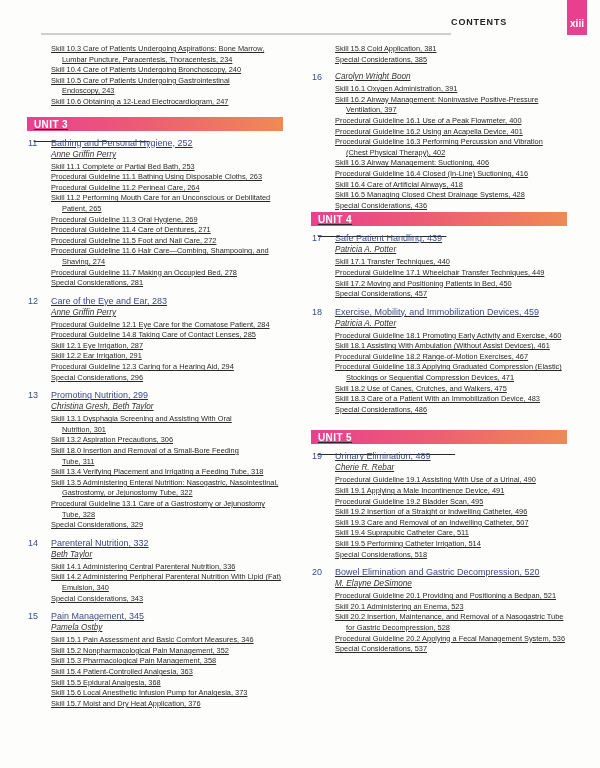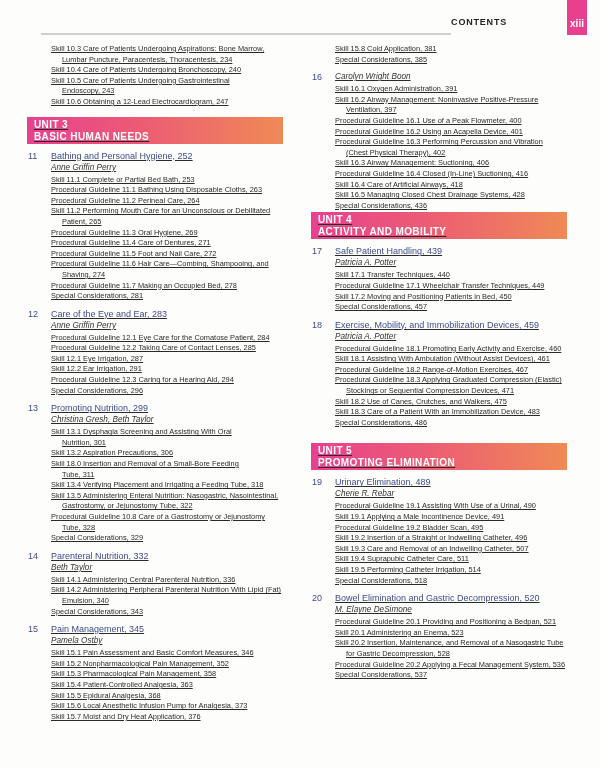--- a/index.html
+++ b/index.html
@@ -9,21 +9,21 @@
   .header-label { position:absolute; left:400px; top:17px; width:107px; text-align:right;
                   font-size:9px; font-weight:bold; letter-spacing:0.8px; color:#222; }
   .page-tab { position:absolute; left:531px; top:0; width:20px; height:35px; background:#e8408f;
               color:#fff; font-size:10px; font-weight:bold; text-align:center; line-height:14px;margin-left:36px; }
   .page-tab span { position:absolute; bottom:4px; left:0; width:100%; }
   .col { position:absolute; top:44px;text-decoration:underline; }
   .col-left { left:28px; width:270px; }
   .col-right { left:312px; width:270px; }
   .line { font-size:7.4px; line-height:10.6px; white-space:nowrap; padding-left:23px; text-indent:0; }
   .line.indent { padding-left:34px; }
-  .unit { margin:9px 0 6px -1px; width:256px; height:27px;
+  .unit { margin:9px 0 6px -1px; width:256px; height:14px;
           background:linear-gradient(90deg,#e8408f 0%, #ec5c74 45%, #ef8a55 100%);
           color:#fff; font-weight:bold; padding-left:7px; box-sizing:border-box; }
   .unit .u1 { font-size:10px; line-height:12px; padding-top:2px; letter-spacing:0.4px; }
   .unit .u2 { font-size:10px; line-height:12px; letter-spacing:0.4px; }
   .chapter { margin-top:6px; position:relative; }
   .chapter .num { position:absolute; left:0; top:0; font-size:9px; color:#3d4b8c; line-height:12px; }
   .chapter .title { padding-left:23px; font-size:9px; color:#3d4b8c; line-height:12px; }
   .chapter .author { padding-left:23px; font-size:8.2px; font-style:italic; color:#333; line-height:11px; margin-bottom:2px; }
 </style>
 </head>
@@ -67,41 +67,41 @@
           <div class="line">Procedural Guideline 11.7 Making an Occupied Bed, 278</div>
           <div class="line">Special Considerations, 281</div>
         </div>
       </div>
       <div class="chapter">
         <div class="num">12</div>
         <div class="title">Care of the Eye and Ear, 283</div>
         <div class="author">Anne Griffin Perry</div>
         <div>
           <div class="line">Procedural Guideline 12.1 Eye Care for the Comatose Patient, 284</div>
-          <div class="line">Procedural Guideline 12.2 Taking Care of Contact Lenses, 285</div>
+          <div class="line">Procedural Guideline 14.8 Taking Care of Contact Lenses, 285</div>
           <div class="line">Skill 12.1 Eye Irrigation, 287</div>
           <div class="line">Skill 12.2 Ear Irrigation, 291</div>
           <div class="line">Procedural Guideline 12.3 Caring for a Hearing Aid, 294</div>
           <div class="line">Special Considerations, 296</div>
         </div>
       </div>
       <div class="chapter">
         <div class="num">13</div>
         <div class="title">Promoting Nutrition, 299</div>
         <div class="author">Christina Gresh, Beth Taylor</div>
         <div>
           <div class="line">Skill 13.1 Dysphagia Screening and Assisting With Oral</div>
           <div class="line indent">Nutrition, 301</div>
           <div class="line">Skill 13.2 Aspiration Precautions, 306</div>
           <div class="line">Skill 18.0 Insertion and Removal of a Small-Bore Feeding</div>
           <div class="line indent">Tube, 311</div>
           <div class="line">Skill 13.4 Verifying Placement and Irrigating a Feeding Tube, 318</div>
           <div class="line">Skill 13.5 Administering Enteral Nutrition: Nasogastric, Nasointestinal,</div>
           <div class="line indent">Gastrostomy, or Jejunostomy Tube, 322</div>
-          <div class="line">Procedural Guideline 10.8 Care of a Gastrostomy or Jejunostomy</div>
+          <div class="line">Procedural Guideline 13.1 Care of a Gastrostomy or Jejunostomy</div>
           <div class="line indent">Tube, 328</div>
           <div class="line">Special Considerations, 329</div>
         </div>
       </div>
       <div class="chapter">
         <div class="num">14</div>
         <div class="title">Parenteral Nutrition, 332</div>
         <div class="author">Beth Taylor</div>
         <div>
           <div class="line">Skill 14.1 Administering Central Parenteral Nutrition, 336</div>

